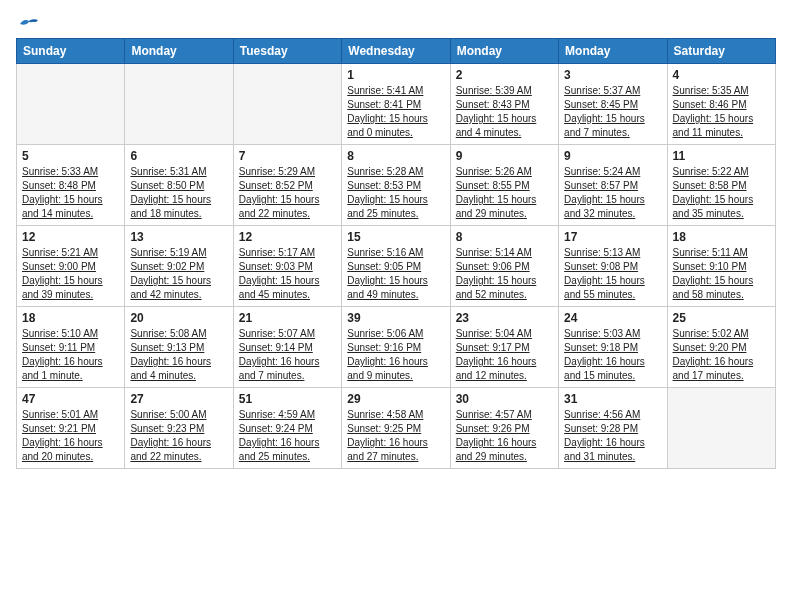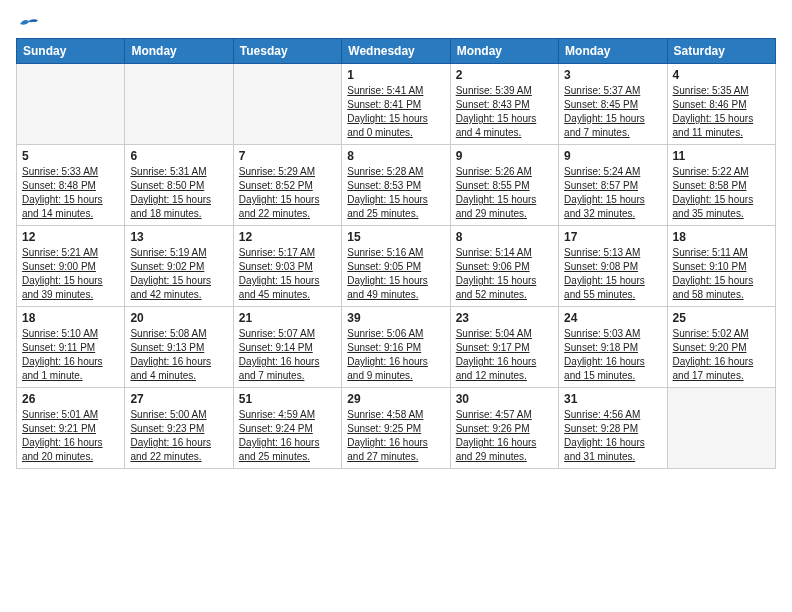--- a/index.html
+++ b/index.html
@@ -225,21 +225,21 @@
           <span class="day-num">24</span>
           <div class="day-info">Sunrise: 5:03 AM<br>Sunset: 9:18 PM<br>Daylight: 16 hours and 15 minutes.</div>
         </td>
         <td>
           <span class="day-num">25</span>
           <div class="day-info">Sunrise: 5:02 AM<br>Sunset: 9:20 PM<br>Daylight: 16 hours and 17 minutes.</div>
         </td>
       </tr>
       <tr>
         <td>
-          <span class="day-num">26</span>
+          <span class="day-num">47</span>
           <div class="day-info">Sunrise: 5:01 AM<br>Sunset: 9:21 PM<br>Daylight: 16 hours and 20 minutes.</div>
         </td>
         <td>
           <span class="day-num">27</span>
           <div class="day-info">Sunrise: 5:00 AM<br>Sunset: 9:23 PM<br>Daylight: 16 hours and 22 minutes.</div>
         </td>
         <td>
           <span class="day-num">51</span>
           <div class="day-info">Sunrise: 4:59 AM<br>Sunset: 9:24 PM<br>Daylight: 16 hours and 25 minutes.</div>
         </td>

